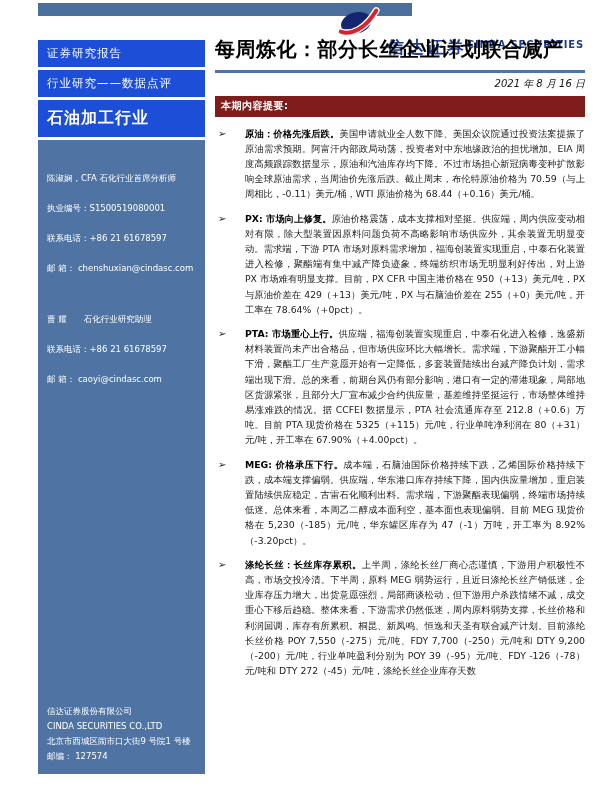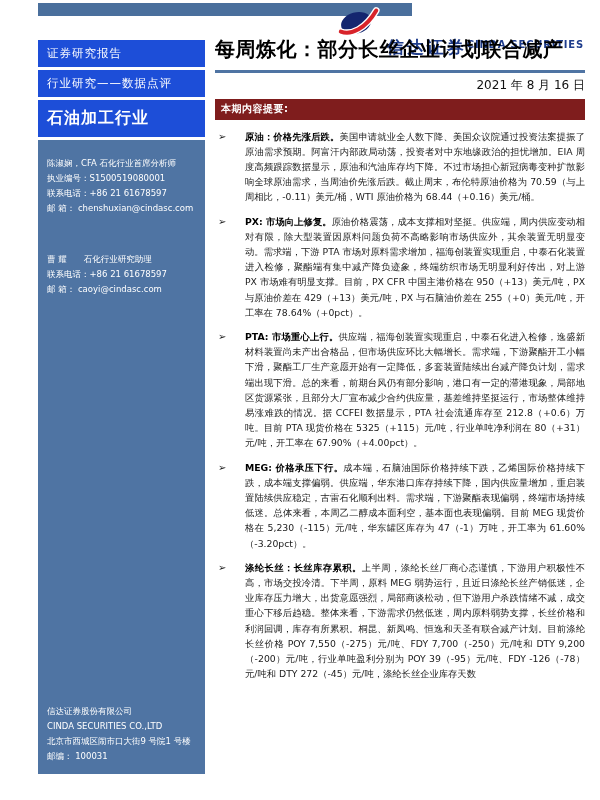--- a/index.html
+++ b/index.html
@@ -25,28 +25,28 @@
     background:#1d4ed8; color:#ffffff; margin-bottom:3px;
     padding:6px 9px; font-size:11.5px; letter-spacing:1px;
   }
   .side-box.industry { font-weight:bold; font-size:16px; padding:8px 9px; }
   .side-panel {
     background:#4f74a3; color:#ffffff; height:634px; position:relative;
     padding:16px 9px 10px 9px; font-size:8.5px; line-height:15px;
   }
   .analyst { margin-bottom:6px; }
   .analyst.second { margin-top:36px; }
-  .analyst div { white-space:nowrap; }
+  .analyst div { white-space:nowrap;margin-top:15px; }
   .company { position:absolute; left:9px; right:11px; bottom:10px; line-height:15px; }
 
   
   .main { position:absolute; left:215px; top:36px; width:370px; }
   .report-title { font-size:20px; font-weight:bold; color:#000; letter-spacing:0.5px; }
   .title-rule { height:2.5px; background:#4f74a3; margin-top:7px; }
-  .report-date { text-align:right; font-size:12px; color:#111; margin-top:4px; }
+  .report-date { text-align:right; font-size:10px; color:#111; margin-top:4px;font-style:italic; }
   .summary-bar {
     background:#7f1d1d; color:#ffffff; font-weight:bold;
     font-size:10px; padding:3px 6px 4px 6px; margin-top:5px; letter-spacing:0.5px;
   }
   .bullets { margin-top:9px; }
   .bullet { display:flex; margin-bottom:9px; }
   .bullet-arrow { flex:0 0 30px; font-size:10px; color:#222; padding-left:3px; line-height:15.2px; }
   .bullet-text { flex:1; font-size:9.3px; line-height:15.2px; text-align:justify; }
   .bullet-lead { font-weight:bold; color:#000; }
 </style>
@@ -85,21 +85,21 @@
       </div>
       <div class="analyst second">
         <div>曹 耀　　石化行业研究助理</div>
         <div>联系电话：+86 21 61678597</div>
         <div>邮  箱： caoyi@cindasc.com</div>
       </div>
       <div class="company">
         <div>信达证券股份有限公司</div>
         <div>CINDA SECURITIES CO.,LTD</div>
         <div>北京市西城区闹市口大街9 号院1 号楼</div>
-        <div>邮编： 100031</div>
+        <div>邮编： 127574</div>
       </div>
     </div>
   </div>
 
   <div class="main">
     <div class="report-title">每周炼化：部分长丝企业计划联合减产</div>
     <div class="title-rule"></div>
     <div class="report-date">2021 年 8 月 16 日</div>
     <div class="summary-bar">本期内容提要:</div>
 
@@ -115,21 +115,21 @@
         <span class="bullet-text"><span class="bullet-lead">PX: 市场向上修复。</span><span>原油价格震荡，成本支撑相对坚挺。供应端，周内供应变动相对有限，除大型装置因原料问题负荷不高略影响市场供应外，其余装置无明显变动。需求端，下游 PTA 市场对原料需求增加，福海创装置实现重启，中泰石化装置进入检修，聚酯端有集中减产降负迹象，终端纺织市场无明显利好传出，对上游 PX 市场难有明显支撑。目前，PX CFR 中国主港价格在 950（+13）美元/吨，PX 与原油价差在 429（+13）美元/吨，PX 与石脑油价差在 255（+0）美元/吨，开工率在 78.64%（+0pct）。</span></span>
       </div>
 
       <div class="bullet">
         <span class="bullet-arrow">➢</span>
         <span class="bullet-text"><span class="bullet-lead">PTA: 市场重心上行。</span><span>供应端，福海创装置实现重启，中泰石化进入检修，逸盛新材料装置尚未产出合格品，但市场供应环比大幅增长。需求端，下游聚酯开工小幅下滑，聚酯工厂生产意愿开始有一定降低，多套装置陆续出台减产降负计划，需求端出现下滑。总的来看，前期台风仍有部分影响，港口有一定的滞港现象，局部地区货源紧张，且部分大厂宣布减少合约供应量，基差维持坚挺运行，市场整体维持易涨难跌的情况。据 CCFEI 数据显示，PTA 社会流通库存至 212.8（+0.6）万吨。目前 PTA 现货价格在 5325（+115）元/吨，行业单吨净利润在 80（+31）元/吨，开工率在 67.90%（+4.00pct）。</span></span>
       </div>
 
       <div class="bullet">
         <span class="bullet-arrow">➢</span>
-        <span class="bullet-text"><span class="bullet-lead">MEG: 价格承压下行。</span><span>成本端，石脑油国际价格持续下跌，乙烯国际价格持续下跌，成本端支撑偏弱。供应端，华东港口库存持续下降，国内供应量增加，重启装置陆续供应稳定，古雷石化顺利出料。需求端，下游聚酯表现偏弱，终端市场持续低迷。总体来看，本周乙二醇成本面利空，基本面也表现偏弱。目前 MEG 现货价格在 5,230（-115）元/吨，华东罐区库存为 47（-1）万吨，开工率为 61.60%（-3.20pct）。</span></span>
+        <span class="bullet-text"><span class="bullet-lead">MEG: 价格承压下行。</span><span>成本端，石脑油国际价格持续下跌，乙烯国际价格持续下跌，成本端支撑偏弱。供应端，华东港口库存持续下降，国内供应量增加，重启装置陆续供应稳定，古雷石化顺利出料。需求端，下游聚酯表现偏弱，终端市场持续低迷。总体来看，本周乙二醇成本面利空，基本面也表现偏弱。目前 MEG 现货价格在 5,230（-185）元/吨，华东罐区库存为 47（-1）万吨，开工率为 8.92%（-3.20pct）。</span></span>
       </div>
 
       <div class="bullet">
         <span class="bullet-arrow">➢</span>
         <span class="bullet-text"><span class="bullet-lead">涤纶长丝：长丝库存累积。</span><span>上半周，涤纶长丝厂商心态谨慎，下游用户积极性不高，市场交投冷清。下半周，原料 MEG 弱势运行，且近日涤纶长丝产销低迷，企业库存压力增大，出货意愿强烈，局部商谈松动，但下游用户杀跌情绪不减，成交重心下移后趋稳。整体来看，下游需求仍然低迷，周内原料弱势支撑，长丝价格和利润回调，库存有所累积。桐昆、新凤鸣、恒逸和天圣有联合减产计划。目前涤纶长丝价格 POY 7,550（-275）元/吨、FDY 7,700（-250）元/吨和 DTY 9,200（-200）元/吨，行业单吨盈利分别为 POY 39（-95）元/吨、FDY -126（-78）元/吨和 DTY 272（-45）元/吨，涤纶长丝企业库存天数</span></span>
       </div>
 
     </div>
   </div>
 

